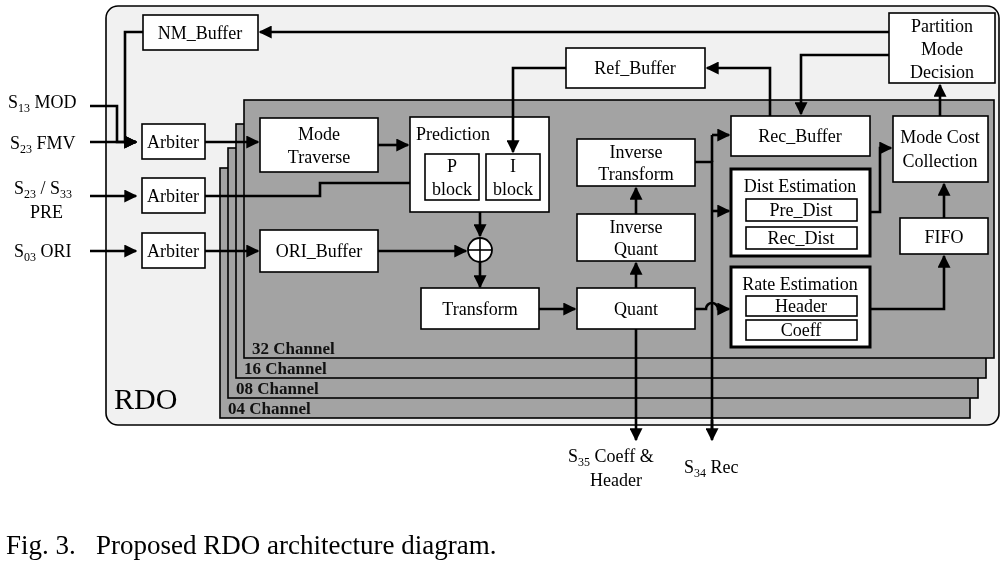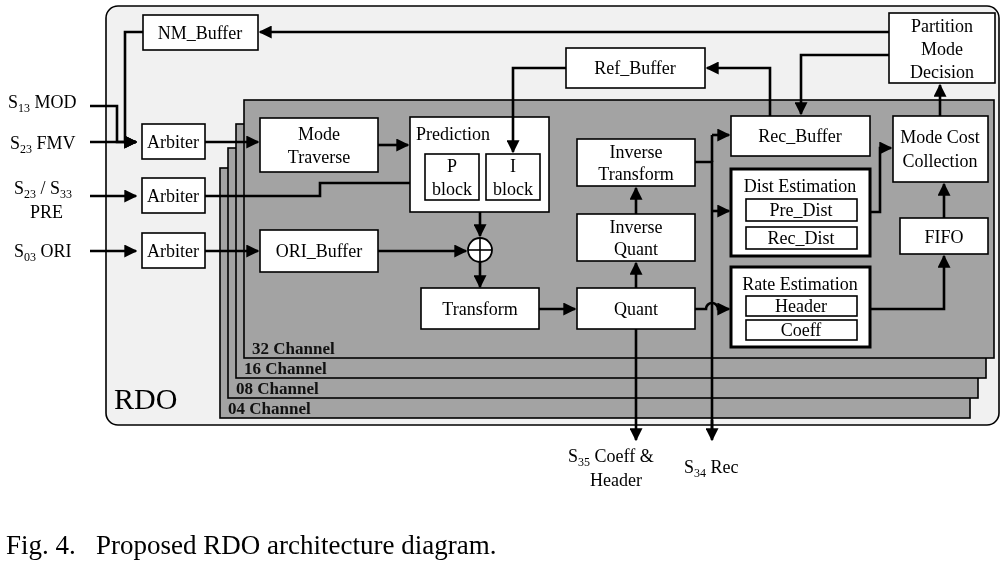--- a/index.html
+++ b/index.html
@@ -215,13 +215,13 @@
 
   <g>
     <text class="lbl" x="568" y="462">S<tspan font-size="12" dy="4">35</tspan><tspan dy="-4"> </tspan><tspan>Coeff &amp;</tspan></text>
     <text class="lbl" x="616" y="486" text-anchor="middle">Header</text>
   </g>
   <g>
     <text class="lbl" x="684" y="473">S<tspan font-size="12" dy="4">34</tspan><tspan dy="-4"> </tspan><tspan>Rec</tspan></text>
   </g>
 </svg>
 
-<div id="caption">Fig. 4.   Proposed RDO architecture diagram.</div>
+<div id="caption">Fig. 3.   Proposed RDO architecture diagram.</div>
 
 </body></html>

